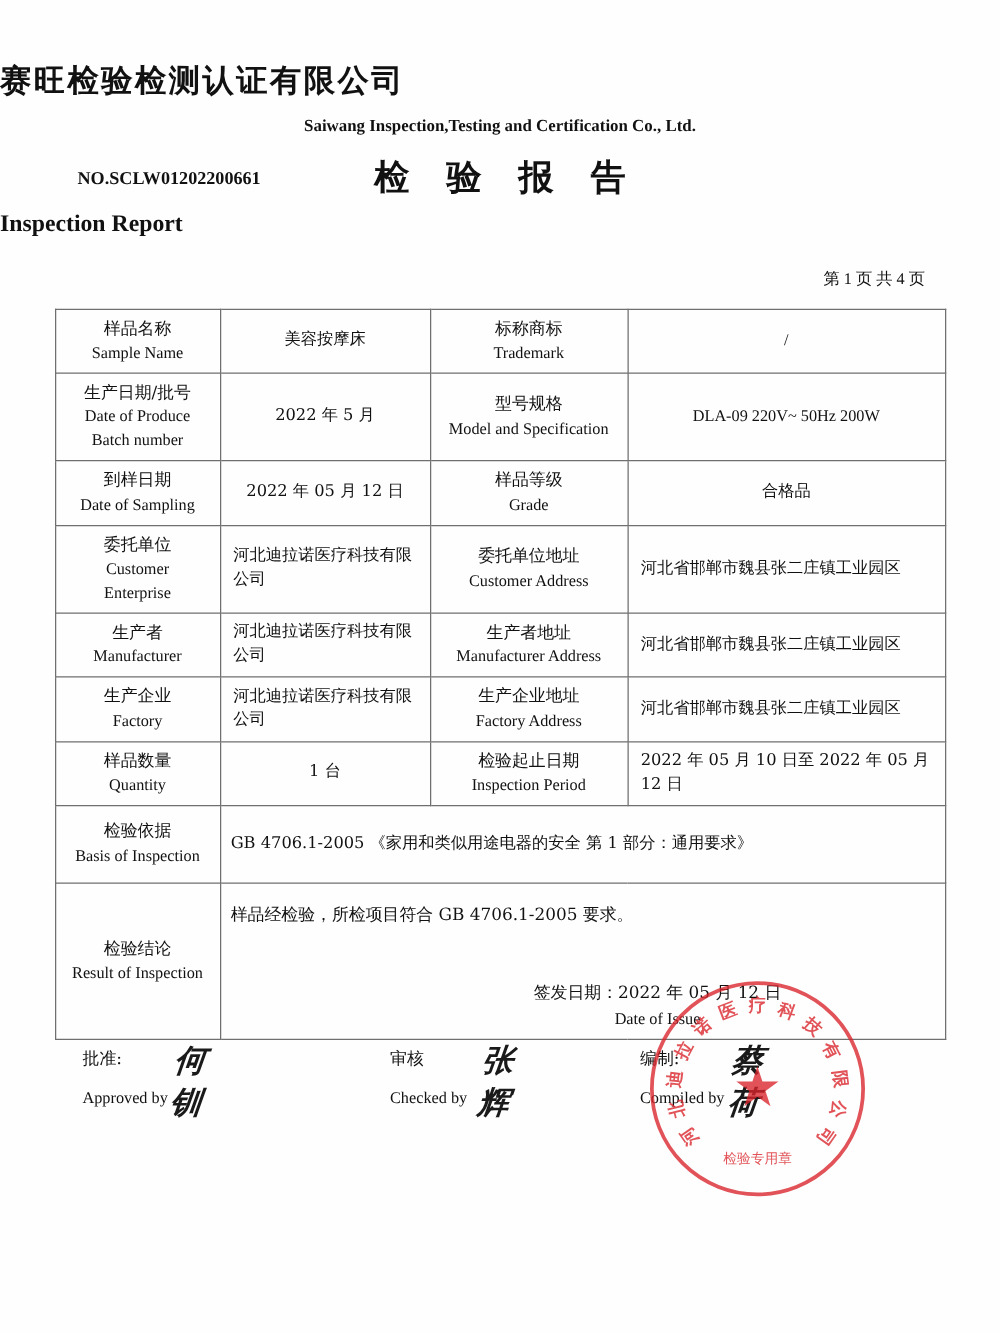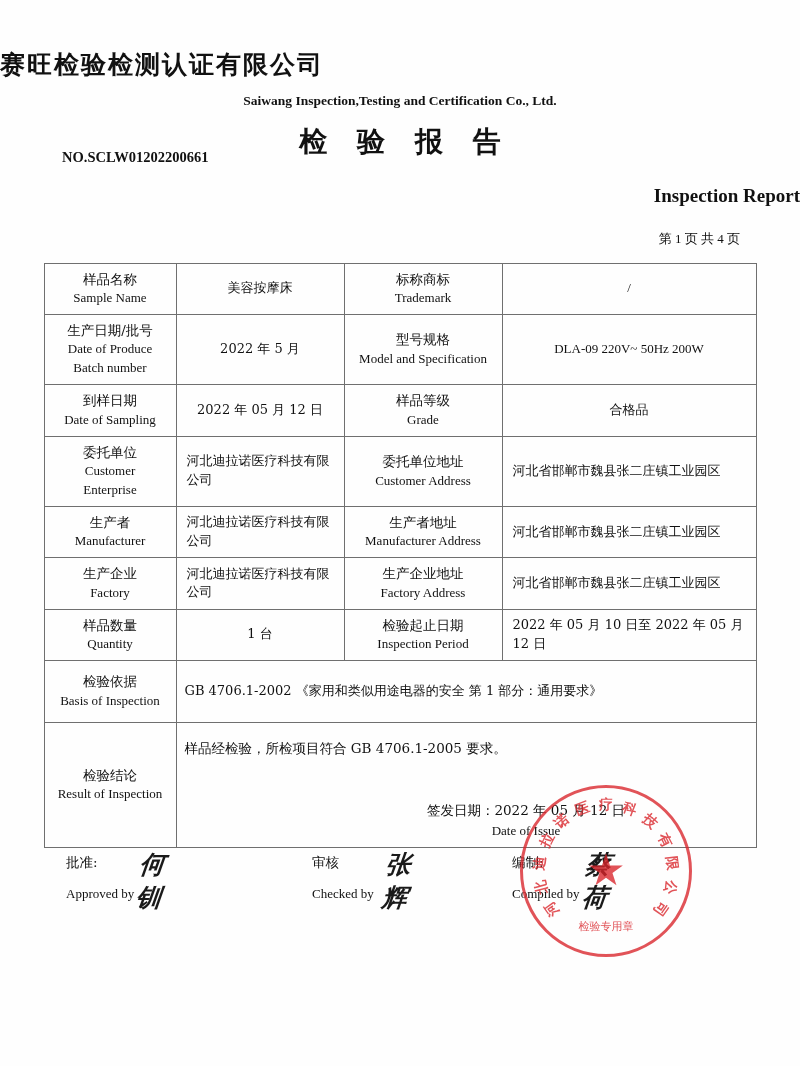--- a/index.html
+++ b/index.html
@@ -33,38 +33,38 @@
     margin-top: 12px;
     font-family: "Liberation Serif", serif;
   }
   .title-row {
     position: relative;
     margin-top: 14px;
     height: 42px;
   }
   .report-no {
     position: absolute;
-    left: 62px; top: 26px;
+    left: 62px; top: 12px;
     font-size: 14.5px;
     font-weight: bold;
     font-family: "Liberation Serif", serif;
   }
   .title-cn {
     text-align: center;
     font-size: 28px;
     font-weight: bold;
     letter-spacing: 11px;
     padding-left: 11px;
     font-family: Liberation Sans, sans-serif;
   }
   .title-en {
-    text-align: right;
+    text-align: left;
     font-size: 19px;
     font-weight: bold;
-    margin-top: 20px;
+    margin-top: 4px;
     font-family: "Liberation Serif", serif;
   }
   .page-count {
     text-align: right;
     padding-right: 60px;
     margin-top: 22px;
     font-size: 13px;
     line-height: 1.5;
   }
   .page-count .line2 { letter-spacing: 1px; padding-right: 14px; }
@@ -301,21 +301,21 @@
           <div class="en">Inspection Period</div>
         </td>
         <td class="val left cellcn">2022 年 05 月 10 日至 2022 年 05 月 12 日</td>
       </tr>
 
       <tr>
         <td class="lbl" style="height:62px">
           <div class="cn">检验依据</div>
           <div class="en">Basis of Inspection</div>
         </td>
-        <td class="basis-val cellcn" colspan="3">GB 4706.1-2002 《家用和类似用途电器的安全 第 1 部分：通用要求》</td>
+        <td class="basis-val cellcn" colspan="3">GB 4706.1-2005 《家用和类似用途电器的安全 第 1 部分：通用要求》</td>
       </tr>
 
       <tr>
         <td class="lbl">
           <div class="cn">检验结论</div>
           <div class="en">Result of Inspection</div>
         </td>
         <td class="result-cell" colspan="3">
           <div class="result-line1 cellcn">样品经检验，所检项目符合 GB 4706.1-2005 要求。</div>
           <div class="sign-line cellcn">签发日期：2022 年 05 月 12 日</div>

